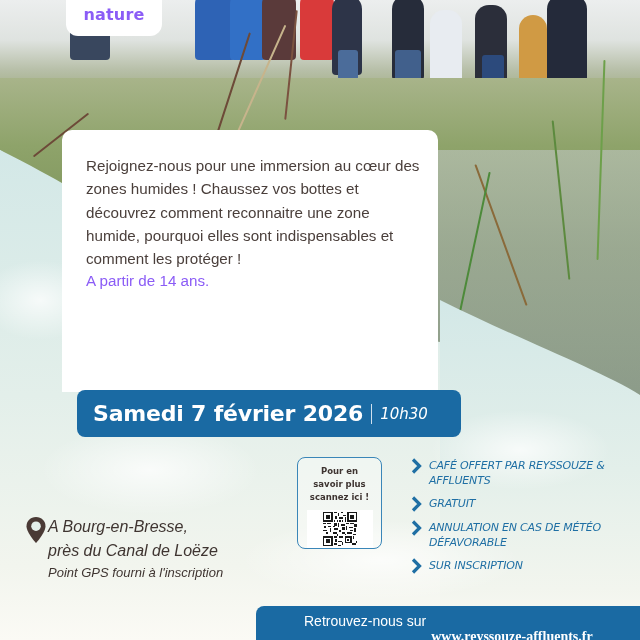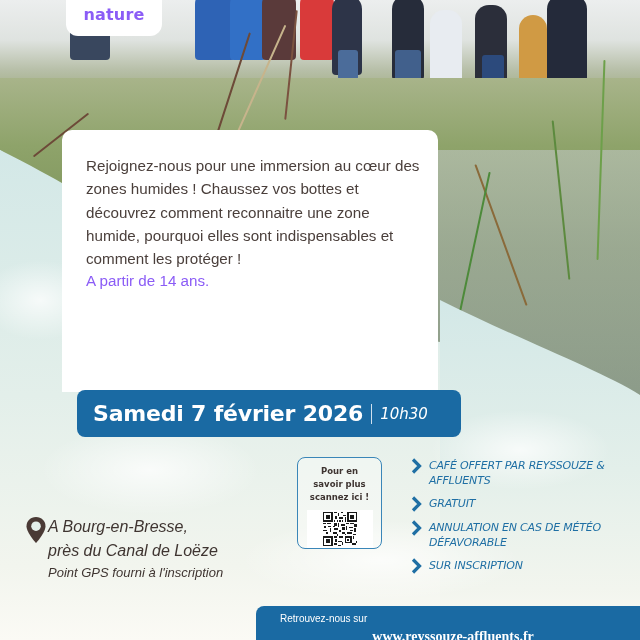--- a/index.html
+++ b/index.html
@@ -111,21 +111,21 @@
     .info-list .txt {
       color: #1f6fa4; font-style: italic; font-size: 11px; line-height: 15px;
       font-family: "DejaVu Sans", sans-serif; letter-spacing: -0.2px;
     }
     
     .footer {
       position: absolute; left: 256px; top: 606px; width: 394px; height: 44px;
       background: #1a6aa3; border-radius: 8px 0 0 0;
       display: flex; align-items: flex-start; padding: 7px 0 0 24px;
     }
-    .footer .lead { color: #ffffff; font-family: "Liberation Sans", sans-serif; font-size: 10px; }
+    .footer .lead { color: #ffffff; font-family: "Liberation Sans", sans-serif; font-size: 14px; margin-left: 24px; }
     .footer .url { color: #ffffff; font-weight: bold; font-family: Liberation Serif, serif; font-size: 14px; margin-left: 5px; margin-top: 16px; }
   </style>
 </head>
 <body>
 
 <div class="photo">
 
   <div class="person" style="left:70px;top:-10px;width:40px;height:70px;background:#39475e;"></div>
   <div class="person" style="left:195px;top:-10px;width:40px;height:70px;background:#2e63b5;"></div>
   <div class="person" style="left:230px;top:-10px;width:36px;height:70px;background:#3270c6;"></div>

